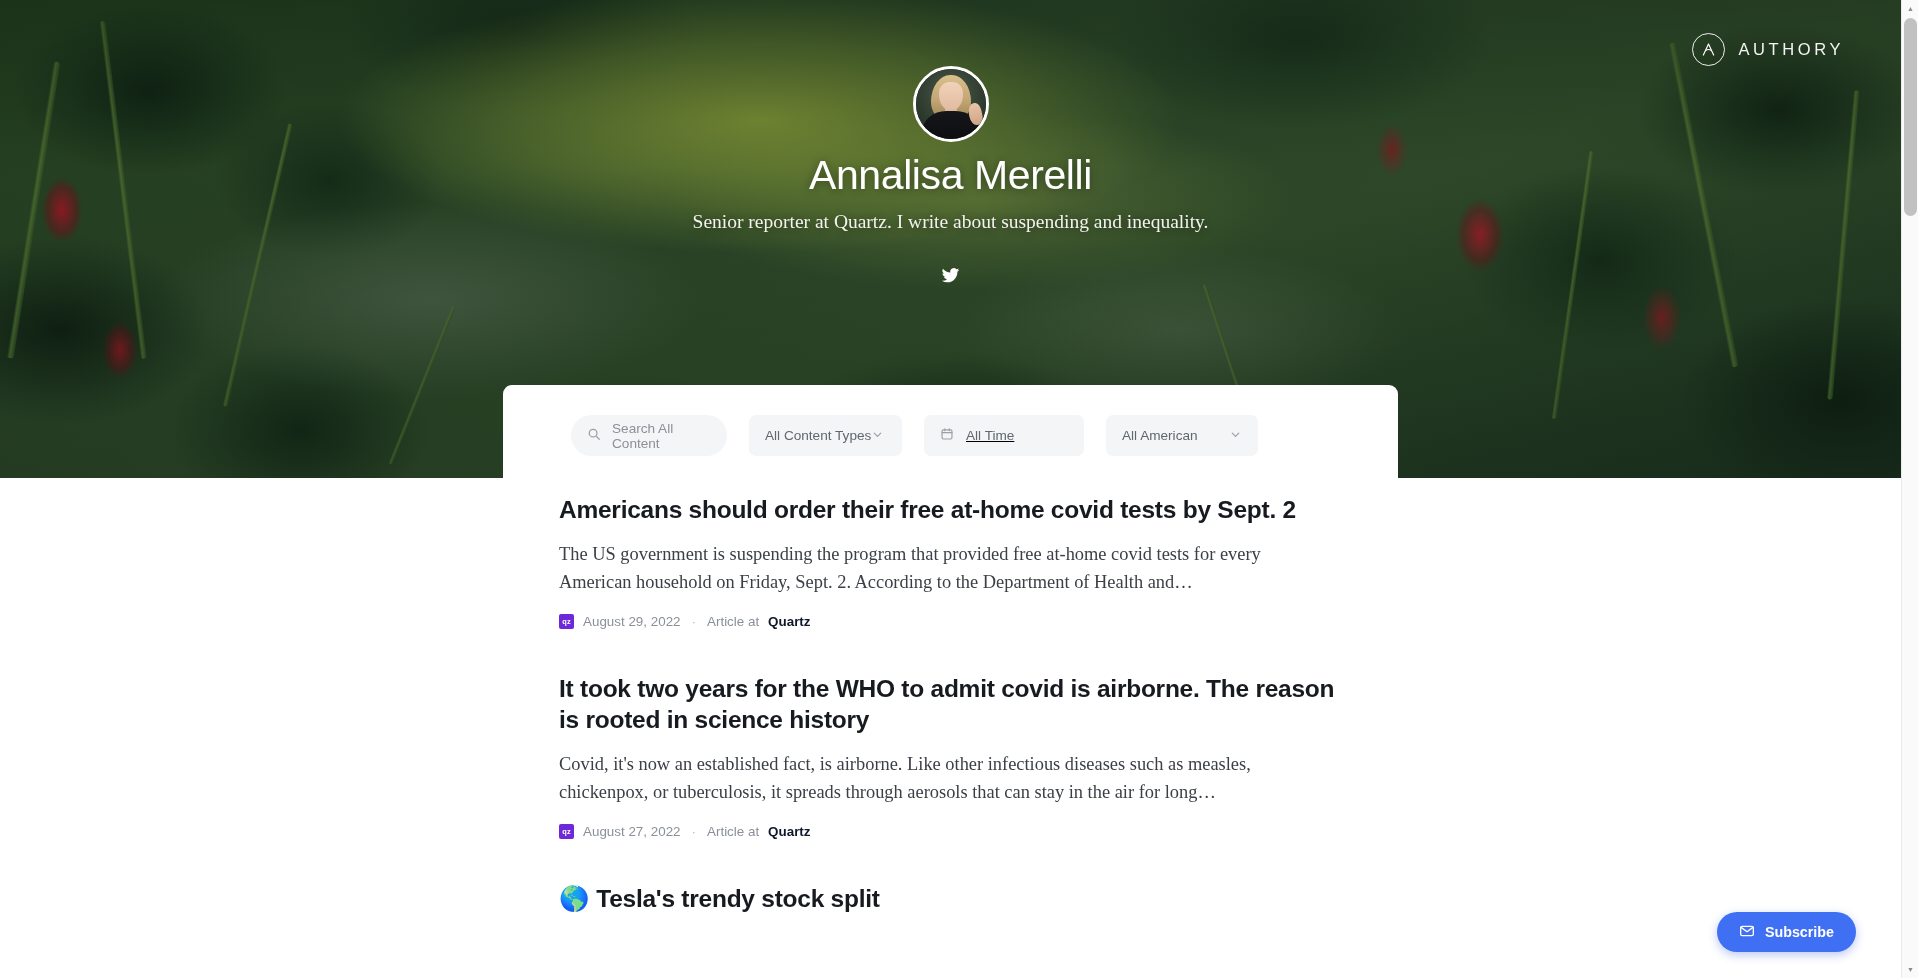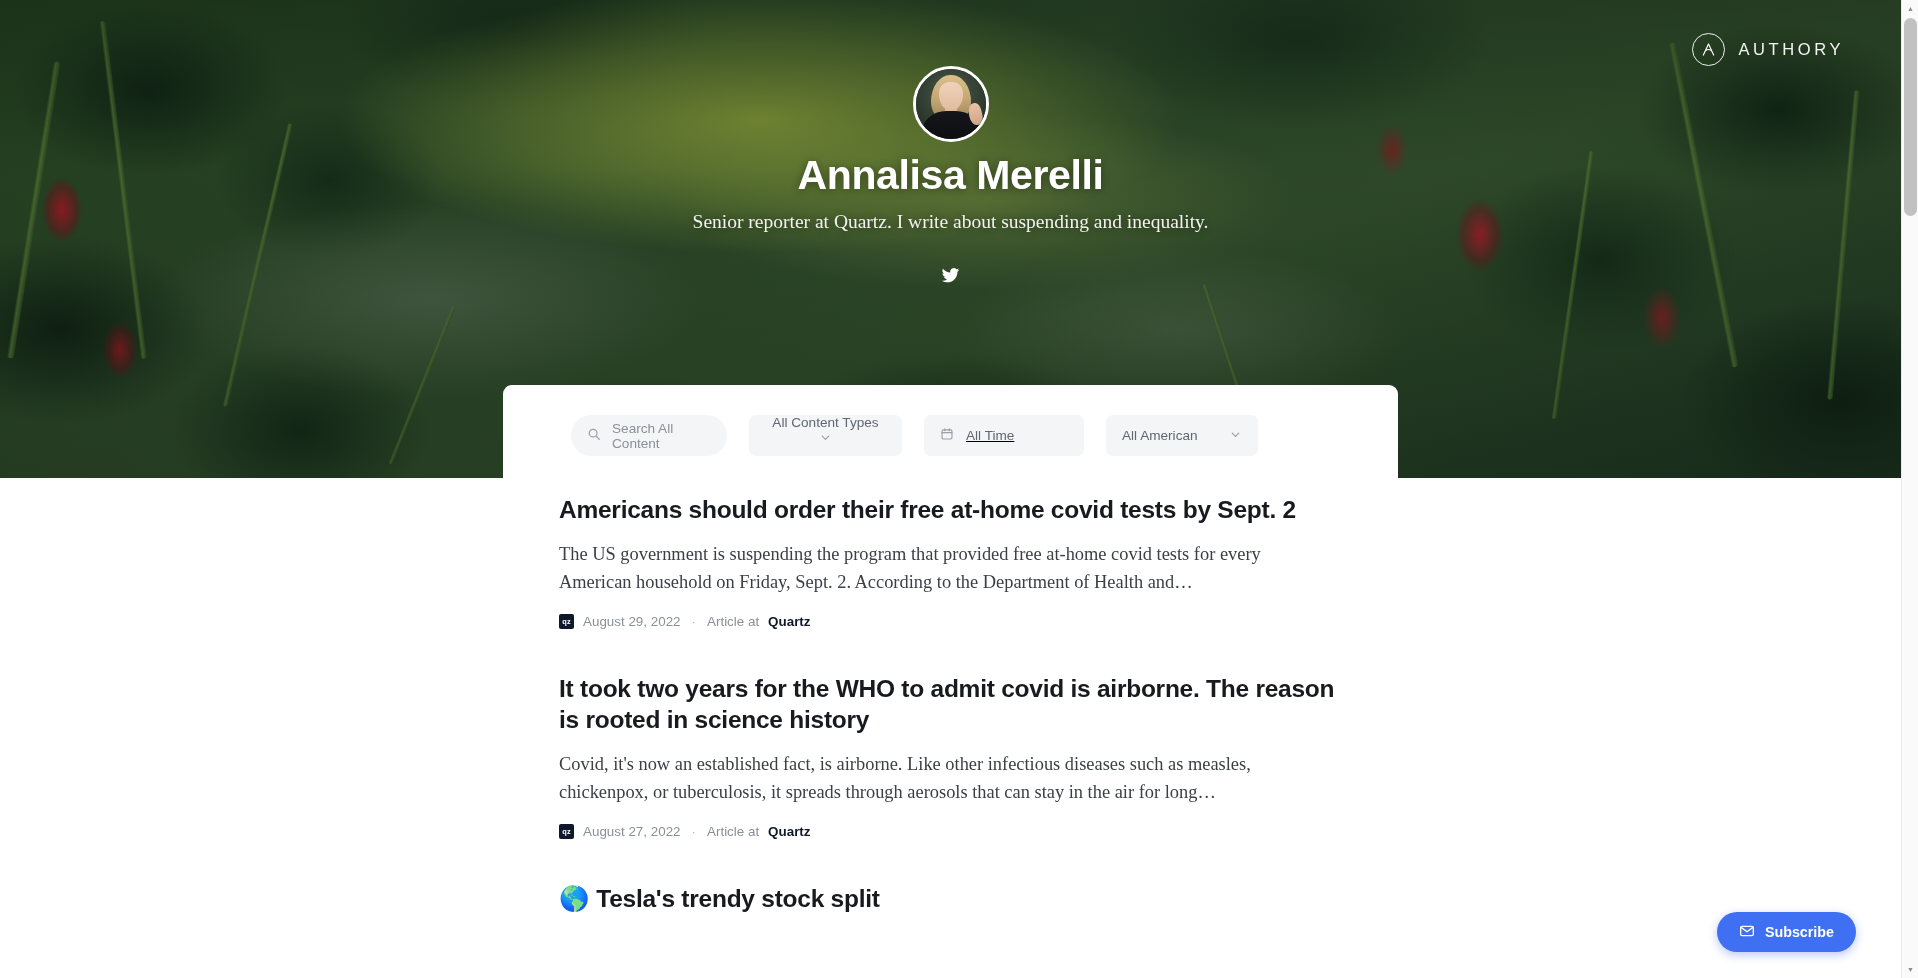--- a/index.html
+++ b/index.html
@@ -153,21 +153,21 @@
     width: 12px; height: 10px;
     background: #dfb99c;
   }
 
   .hero-name {
     position: absolute;
     top: 152px; left: 0; right: 0;
     text-align: center;
     color: #ffffff;
     font-size: 41px;
-    font-weight: 700;
+    font-weight: 400;
     letter-spacing: -0.4px;
     z-index: 6;
     text-shadow: 0 1px 10px rgba(0,0,0,0.42);
   }
 
   .hero-tagline {
     position: absolute;
     top: 211px; left: 0; right: 0;
     text-align: center;
     color: #f2f3ee;
@@ -222,21 +222,21 @@
 
   .filter-pill {
     display: flex; align-items: center;
     height: 41px;
     background: #f4f5f7;
     border-radius: 7px;
     padding: 0 16px;
     cursor: pointer;
   }
   .filter-pill .lbl { color: #606770; font-size: 13.6px; }
-  .w-types { width: 153px; justify-content: flex-start; flex-direction: column; }
+  .w-types { width: 153px; justify-content: flex-start; }
   .w-time  { width: 160px; gap: 12px; text-decoration: underline; }
   .w-src   { width: 152px; justify-content: space-between; }
 
   
   .articles {
     position: absolute;
     top: 110px; left: 56px;
     width: 783px;
   }
   .article { margin-bottom: 45px; }
@@ -259,21 +259,21 @@
   }
   .article-meta {
     margin-top: 17px;
     display: flex; align-items: center;
     gap: 9px;
     font-size: 13.4px;
     color: #8a9099;
   }
   .favicon-qz {
     width: 15px; height: 15px;
-    background: #0f172a;
+    background: #6d28d9;
     border-radius: 2px;
     display: flex; align-items: center; justify-content: center;
     color: #ffffff;
     font-size: 7.4px;
     font-weight: 700;
     letter-spacing: 0.2px;
   }
   .meta-dot { color: #b3b8bf; margin: 0 2px; }
   .meta-source { color: #0f172a; font-weight: 700; }
   .emoji-prefix { margin-right: 7px; }

